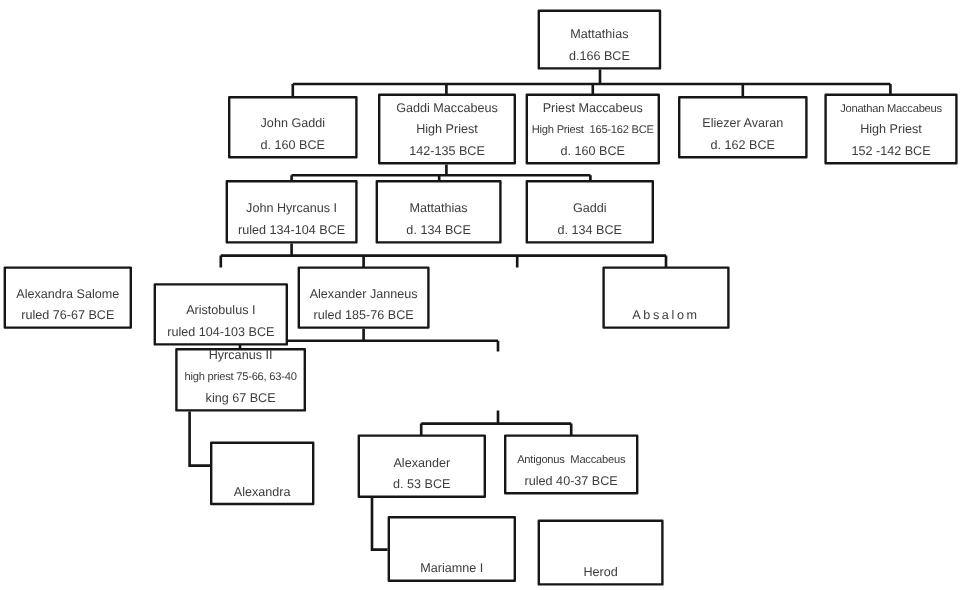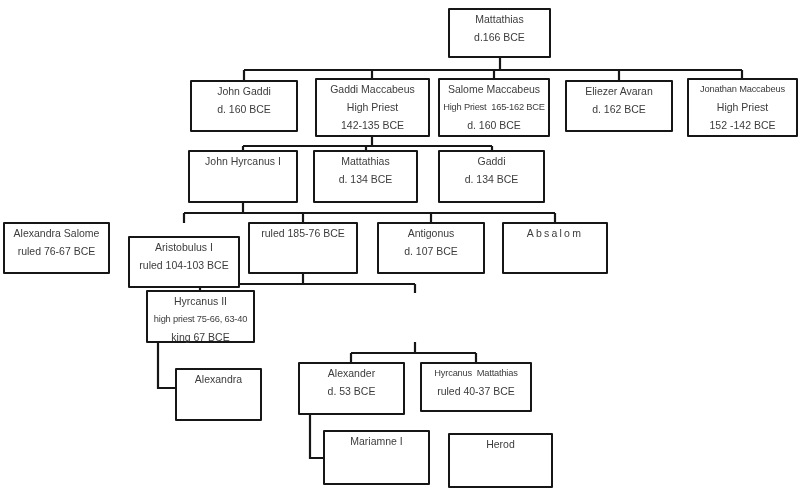--- a/index.html
+++ b/index.html
@@ -31,21 +31,21 @@
     fill: none;
   }
   .node {
     position: absolute;
     background: var(--fill);
     border: 2px solid var(--border);
     border-radius: 1px;
     display: flex;
     flex-direction: column;
     align-items: center;
-    justify-content: flex-start;
+    justify-content: flex-end;
     text-align: center;
     color: var(--text);
     font-size: 10.5px;
   }
   .node-line {
     display: block;
     line-height: 16px;
     padding: 1px 0;
     white-space: pre;
   }
@@ -75,80 +75,78 @@
   <div class="node" style="left:190px;top:80px;width:108px;height:52px">
     <span class="node-line">John Gaddi</span>
     <span class="node-line">d. 160 BCE</span>
   </div>
   <div class="node" style="left:315px;top:78px;width:115px;height:59px">
     <span class="node-line">Gaddi Maccabeus</span>
     <span class="node-line">High Priest</span>
     <span class="node-line">142-135 BCE</span>
   </div>
   <div class="node" style="left:438px;top:78px;width:112px;height:59px">
-    <span class="node-line">Salome Maccabeus</span>
+    <span class="node-line">Priest Maccabeus</span>
     <span class="node-line fit">High Priest  165-162 BCE</span>
     <span class="node-line">d. 160 BCE</span>
   </div>
   <div class="node" style="left:565px;top:80px;width:108px;height:52px">
     <span class="node-line">Eliezer Avaran</span>
     <span class="node-line">d. 162 BCE</span>
   </div>
   <div class="node" style="left:687px;top:78px;width:111px;height:59px">
     <span class="node-line fit">Jonathan Maccabeus</span>
     <span class="node-line">High Priest</span>
     <span class="node-line">152 -142 BCE</span>
   </div>
 
   <div class="node" style="left:188px;top:150px;width:110px;height:53px">
     <span class="node-line">John Hyrcanus I</span>
+    <span class="node-line">ruled 134-104 BCE</span>
   </div>
   <div class="node" style="left:313px;top:150px;width:105px;height:53px">
     <span class="node-line">Mattathias</span>
     <span class="node-line">d. 134 BCE</span>
   </div>
   <div class="node" style="left:438px;top:150px;width:107px;height:53px">
     <span class="node-line">Gaddi</span>
     <span class="node-line">d. 134 BCE</span>
   </div>
 
   <div class="node" style="left:3px;top:222px;width:107px;height:52px">
     <span class="node-line">Alexandra Salome</span>
     <span class="node-line">ruled 76-67 BCE</span>
   </div>
   <div class="node" style="left:128px;top:236px;width:112px;height:52px">
     <span class="node-line">Aristobulus I</span>
     <span class="node-line">ruled 104-103 BCE</span>
   </div>
   <div class="node" style="left:248px;top:222px;width:110px;height:52px">
+    <span class="node-line">Alexander Janneus</span>
     <span class="node-line">ruled 185-76 BCE</span>
-  </div>
-  <div class="node" style="left:377px;top:222px;width:108px;height:52px">
-    <span class="node-line">Antigonus</span>
-    <span class="node-line">d. 107 BCE</span>
   </div>
   <div class="node" style="left:502px;top:222px;width:106px;height:52px">
     <span class="node-line spaced">Absalom</span>
   </div>
 
   <div class="node" style="left:146px;top:290px;width:109px;height:53px">
     <span class="node-line">Hyrcanus II</span>
     <span class="node-line fit">high priest 75-66, 63-40</span>
     <span class="node-line">king 67 BCE</span>
   </div>
 
   <div class="node" style="left:175px;top:368px;width:87px;height:53px">
     <span class="node-line">Alexandra</span>
   </div>
   <div class="node" style="left:298px;top:362px;width:107px;height:53px">
     <span class="node-line">Alexander</span>
     <span class="node-line">d. 53 BCE</span>
   </div>
   <div class="node" style="left:420px;top:362px;width:112px;height:50px">
-    <span class="node-line fit">Hyrcanus  Mattathias</span>
+    <span class="node-line fit">Antigonus  Maccabeus</span>
     <span class="node-line">ruled 40-37 BCE</span>
   </div>
 
   <div class="node" style="left:323px;top:430px;width:107px;height:55px">
     <span class="node-line">Mariamne I</span>
   </div>
   <div class="node" style="left:448px;top:433px;width:105px;height:55px">
     <span class="node-line">Herod</span>
   </div>
 

